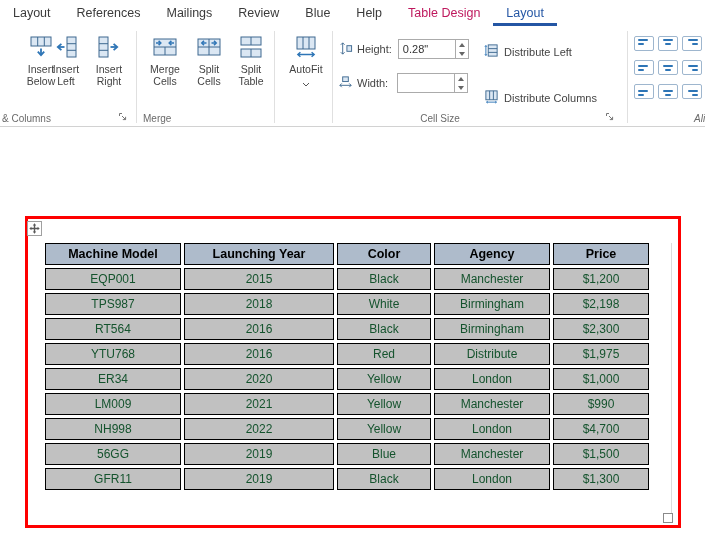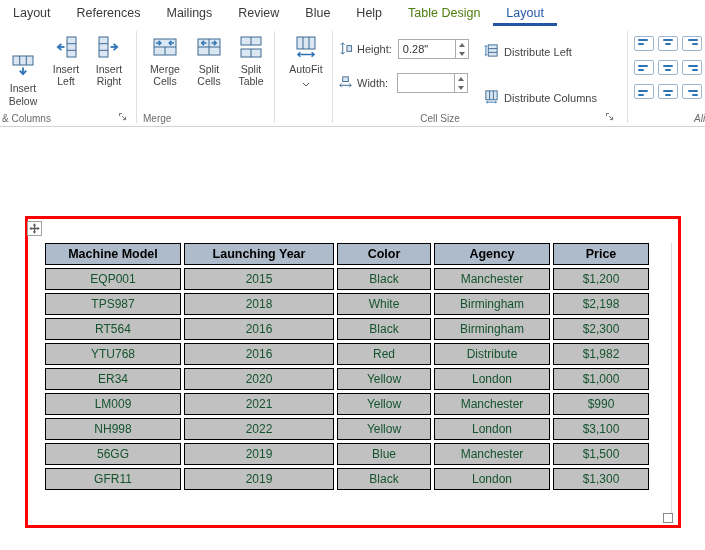--- a/index.html
+++ b/index.html
@@ -2,21 +2,21 @@
 <html><head>
 <meta charset="utf-8">
 <style>
   * { margin:0; padding:0; box-sizing:border-box; }
   body { background:#fff; font-family:"Liberation Sans", sans-serif; }
   .app { position:relative; width:705px; height:550px; background:#fff; overflow:hidden; }
 
   
   .tabs-row { position:absolute; top:0; left:0; right:0; height:26px; display:flex; align-items:stretch; background:#fff; }
   .rtab { font-size:12.5px; color:#3b3b3b; padding:6px 13px 5px; cursor:default; white-space:nowrap; }
-  .rtab.contextual { color:#4d7c0f; }
+  .rtab.contextual { color:#be185d; }
   .rtab.active { color:#2456a4; border-bottom:3px solid #2456a4; padding-bottom:2px; }
 
   
   .ribbon { position:absolute; top:26px; left:0; right:0; height:101px; background:#fff; border-bottom:1px solid #d2d2d2; }
   .sep { position:absolute; top:5px; height:92px; width:1px; background:#e0e0e0; }
   .bigbtn { position:absolute; top:5px; height:76px; display:flex; flex-direction:column; align-items:center; text-align:center; font-size:10.5px; color:#444; line-height:1.18; cursor:default; }
   .bigbtn .icon { height:32px; display:flex; align-items:center; justify-content:center; }
   .grplabel { position:absolute; bottom:2px; font-size:10px; color:#6a6a6a; white-space:nowrap; }
   .launcher { position:absolute; bottom:3px; width:12px; height:12px; display:flex; align-items:center; justify-content:center; }
 
@@ -59,21 +59,21 @@
       <div class="rtab">Mailings</div>
       <div class="rtab">Review</div>
       <div class="rtab">Blue</div>
       <div class="rtab">Help</div>
       <div class="rtab contextual">Table Design</div>
       <div class="rtab contextual active">Layout</div>
     </div>
 
   <div class="ribbon">
 
-    <div class="bigbtn" style="left:1px;width:44px;justify-content:flex-end;">
+    <div class="bigbtn" style="left:19px;width:44px;">
       <span class="icon">
         <svg viewBox="0 0 26 26" width="26" height="26">
             <rect x="3" y="3" width="20" height="9" fill="#dbe7f3" stroke="#3e6990"></rect>
             <line x1="9.7" y1="3" x2="9.7" y2="12" stroke="#3e6990"></line>
             <line x1="16.3" y1="3" x2="16.3" y2="12" stroke="#3e6990"></line>
             <path d="M13 14.5 v6" stroke="#2e75b6" stroke-width="1.8" fill="none"></path>
             <path d="M9.8 17.6 L13 21.2 L16.2 17.6" stroke="#2e75b6" stroke-width="1.8" fill="none"></path>
           </svg>
       </span>
       <span>Insert Below</span>
@@ -334,42 +334,42 @@
             <td>2016</td>
             <td>Black</td>
             <td>Birmingham</td>
             <td>$2,300</td>
           </tr>
           <tr>
             <td>YTU768</td>
             <td>2016</td>
             <td>Red</td>
             <td>Distribute</td>
-            <td>$1,982</td>
+            <td>$1,975</td>
           </tr>
           <tr>
             <td>ER34</td>
             <td>2020</td>
             <td>Yellow</td>
             <td>London</td>
             <td>$1,000</td>
           </tr>
           <tr>
             <td>LM009</td>
             <td>2021</td>
             <td>Yellow</td>
             <td>Manchester</td>
             <td>$990</td>
           </tr>
           <tr>
             <td>NH998</td>
             <td>2022</td>
             <td>Yellow</td>
             <td>London</td>
-            <td>$3,100</td>
+            <td>$4,700</td>
           </tr>
           <tr>
             <td>56GG</td>
             <td>2019</td>
             <td>Blue</td>
             <td>Manchester</td>
             <td>$1,500</td>
           </tr>
           <tr>
             <td>GFR11</td>

